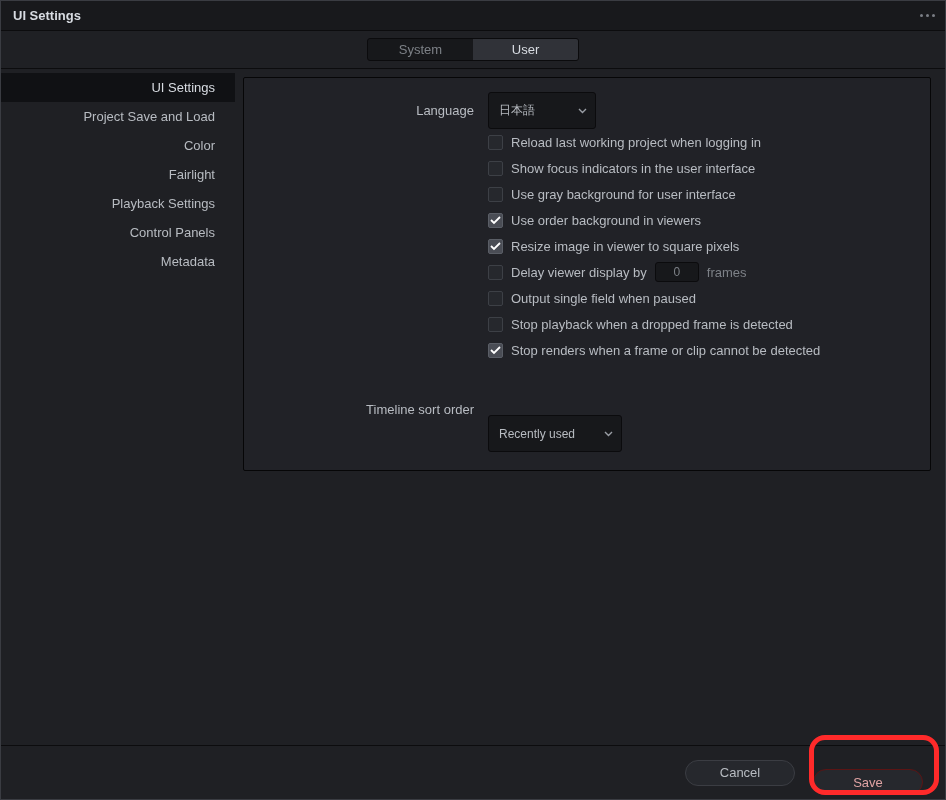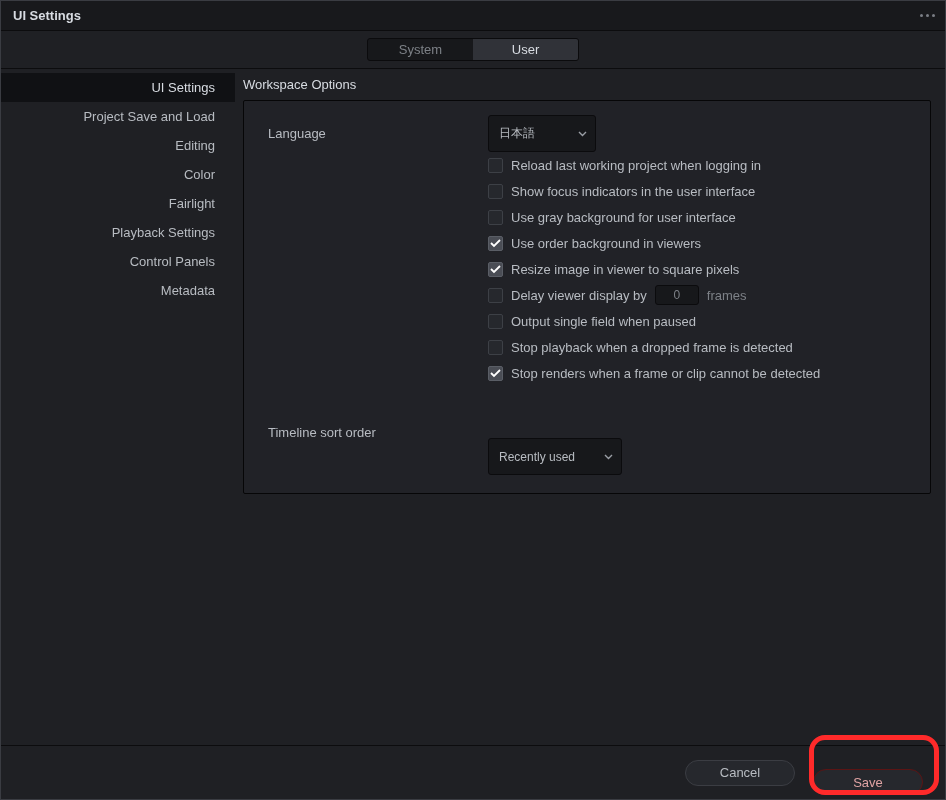--- a/index.html
+++ b/index.html
@@ -67,21 +67,21 @@
   .content{
     flex:1;padding:8px 14px 10px 8px;
   }
   .section-title{color:var(--text-title);margin:0 0 8px 0;font-size:13px;}
   .panel{
     border:1px solid #060607;border-radius:2px;background:#212227;
     padding:14px 24px 18px 24px;
   }
   .row{display:flex;align-items:center;min-height:26px;margin:0;}
   .label-col{
-    flex:0 0 220px;padding-right:14px;color:var(--text);
+    flex:0 0 220px;text-align:right;padding-right:14px;color:var(--text);
   }
   .ctrl-col{flex:1;display:flex;align-items:center;gap:8px;}
   .ctrl-col .text{color:var(--text);}
   .ctrl-col .dim{color:var(--text-dim);}
   
   .select{
     display:inline-flex;align-items:center;justify-content:space-between;
     background:var(--field-bg);border:1px solid var(--field-border);
     border-radius:3px;padding:2px 8px 2px 10px;min-width:108px;height:37px;
     color:var(--text);cursor:pointer;font-size:12px;
@@ -140,29 +140,27 @@
   <div class="seg">
     <div class="seg-btn">System</div>
     <div class="seg-btn active">User</div>
   </div>
 </div>
 
 <div class="main">
   <div class="sidebar" id="sidebar">
       <div class="side-item active">UI Settings</div>
       <div class="side-item">Project Save and Load</div>
-      <div class="side-item">Editing</div>
       <div class="side-item">Color</div>
       <div class="side-item">Fairlight</div>
       <div class="side-item">Playback Settings</div>
       <div class="side-item">Control Panels</div>
       <div class="side-item">Metadata</div>
     </div>
   <div class="content">
-    <div class="section-title">Workspace Options</div>
     <div class="panel">
 
       <div class="row">
         <div class="label-col">Language</div>
         <div class="ctrl-col">
           <div class="select">
             <span>日本語</span>
             <span class="chev">
               <svg width="9" height="6" viewBox="0 0 9 6">
                   <path d="M1 1 L4.5 4.5 L8 1" stroke="#9a9ea5" stroke-width="1.4" fill="none"></path>

